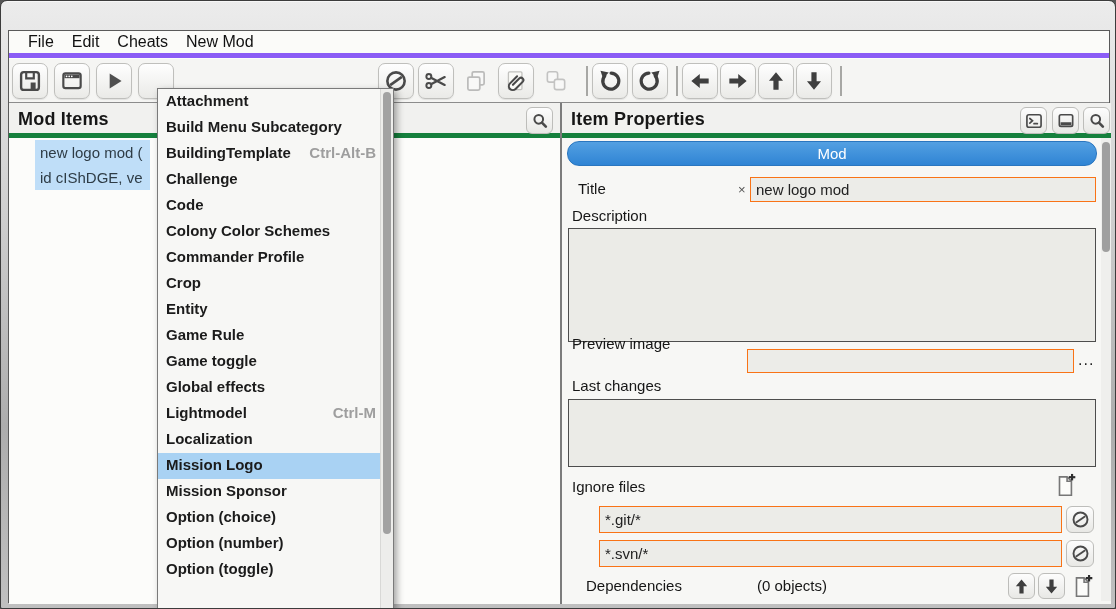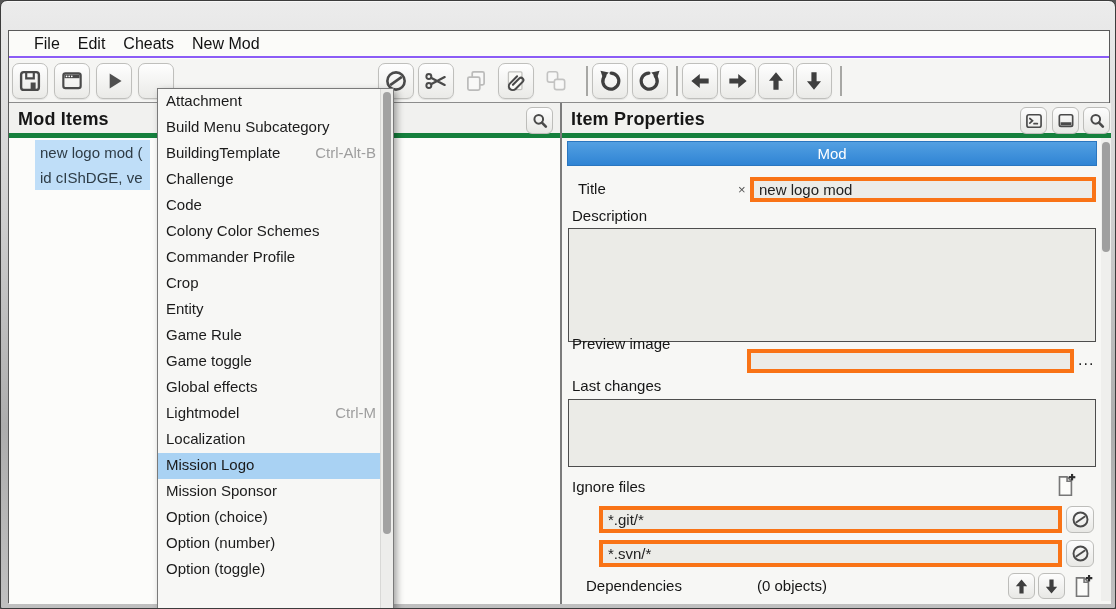--- a/index.html
+++ b/index.html
@@ -24,21 +24,21 @@
   }
   .wbtn.close {
     background:linear-gradient(180deg,#efad9c,#d4644b 40%,#b93a22 55%,#cf6a50);
     border-color:#6e1d0e;
   }
   .g-min { width:12px; height:3px; background:#333; margin-top:7px; }
   .g-max { width:11px; height:9px; border:2px solid #333; border-top-width:3px; background:transparent; }
   
   .client { position:absolute; left:7px; top:29px; width:1102px; height:573px; background:#fcfcfa; border:1px solid #5a5a5a; }
   
-  .menubar { position:absolute; left:0; top:0; width:100%; height:27px; background:#fbfbf9; border-bottom:2px solid #8b5cf6; display:flex; align-items:center; padding-left:16px; }
+  .menubar { position:absolute; left:0; top:0; width:100%; height:27px; background:#fbfbf9; border-bottom:5px solid #8b5cf6; display:flex; align-items:center; padding-left:10px; }
   .menubar .mitem { padding:0 9px; font-size:16px; color:#111; line-height:26px; }
   
   .toolbar { position:absolute; left:0; top:28px; width:100%; height:44px; background:#f5f5f3; border-bottom:1px solid #8c8c8c; }
   .tbtn {
     position:absolute; top:4px; width:36px; height:36px; border-radius:7px;
     border:1px solid #bfbfbc; background:linear-gradient(180deg,#fefefe,#eaeae7);
     display:flex; align-items:center; justify-content:center;
     box-shadow:0 1px 1px rgba(0,0,0,.08);
   }
   .tbtn.disabled { border-color:transparent; background:transparent; box-shadow:none; opacity:.45; }
@@ -54,46 +54,46 @@
   }
   .hbtn svg { width:20px; height:20px; }
   .left-panel { position:absolute; left:0; top:72px; width:551px; height:501px; background:#fcfcfa; }
   .vdivider { position:absolute; left:551px; top:72px; width:2px; height:501px; background:#7c7c7c; }
   .right-panel { position:absolute; left:553px; top:72px; width:549px; height:501px; background:#f7f7f5; }
   
   .list-item-sel { position:absolute; left:26px; top:37px; width:115px; height:50px; background:#bfdef8; color:#2e3c46; font-size:15px; line-height:25px; padding-left:5px; white-space:nowrap; overflow:hidden; }
   
   .rp-label { position:absolute; font-size:15px; color:#161616; }
   .type-btn {
-    position:absolute; left:5px; top:38px; width:530px; height:25px; border-radius:0;
+    position:absolute; left:5px; top:38px; width:530px; height:25px; border-radius:12px;
     background:linear-gradient(180deg,#53a0e2,#2f84d4); border:1px solid #2a76bf;
     color:#fff; font-size:15px; text-align:center; line-height:24px;
   }
-  .txt-input { position:absolute; background:#ecece8; border:4px solid #f97316; font-size:15px; color:#222; padding:0 5px; font-family:"Liberation Sans",sans-serif; }
+  .txt-input { position:absolute; background:#ecece8; border:1px solid #f97316; font-size:15px; color:#222; padding:0 5px; font-family:"Liberation Sans",sans-serif; }
   .big-box { position:absolute; background:#ebebe7; border:1px solid #4d4d4d; resize:none; font-family:"Liberation Sans",sans-serif; }
   .clear-x { position:absolute; font-size:13px; color:#555; }
   .browse-btn { position:absolute; font-size:16px; color:#222; letter-spacing:1px; }
   .sbtn {
     position:absolute; width:28px; height:27px; border-radius:6px;
     border:1px solid #bdbdba; background:linear-gradient(180deg,#fdfdfd,#e8e8e5);
     display:flex; align-items:center; justify-content:center;
   }
   .sbtn svg { width:21px; height:21px; }
   .ibtn { position:absolute; display:flex; align-items:center; justify-content:center; }
   .ibtn svg { width:26px; height:26px; }
   
   .rp-scroll { position:absolute; left:539px; top:35px; width:10px; height:463px; background:#efefed; }
   .rp-thumb { position:absolute; left:1px; top:4px; width:8px; height:110px; border-radius:4px; background:#9f9f9f; }
   
   .popup {
     position:absolute; left:148px; top:57px; width:237px; height:521px;
     background:#f7f7f5; border:1px solid #7a7a7a; box-shadow:3px 3px 7px rgba(0,0,0,.35);
     z-index:50;
   }
-  .menu-row { position:relative; height:26px; width:calc(100% - 13px); }
+  .menu-row { position:relative; height:26px; width:calc(100% - 13px);font-weight:bold; }
   .menu-row.hl { background:#a9d2f3; }
   .menu-row .ml { position:absolute; left:8px; top:3px; font-size:15px; color:#1b1b1b; white-space:nowrap; }
   .menu-row .ms { position:absolute; right:4px; top:3px; font-size:15px; color:#9e9e9e; white-space:nowrap; }
   .popup-scroll { position:absolute; right:0; top:0; width:13px; height:100%; background:#ededeb; border-left:1px solid #d8d8d6; }
   .popup-thumb { position:absolute; left:2px; top:3px; width:8px; height:442px; border-radius:4px; background:#a2a2a2; }
 </style>
 </head>
 <body>
 
 <div class="window">

